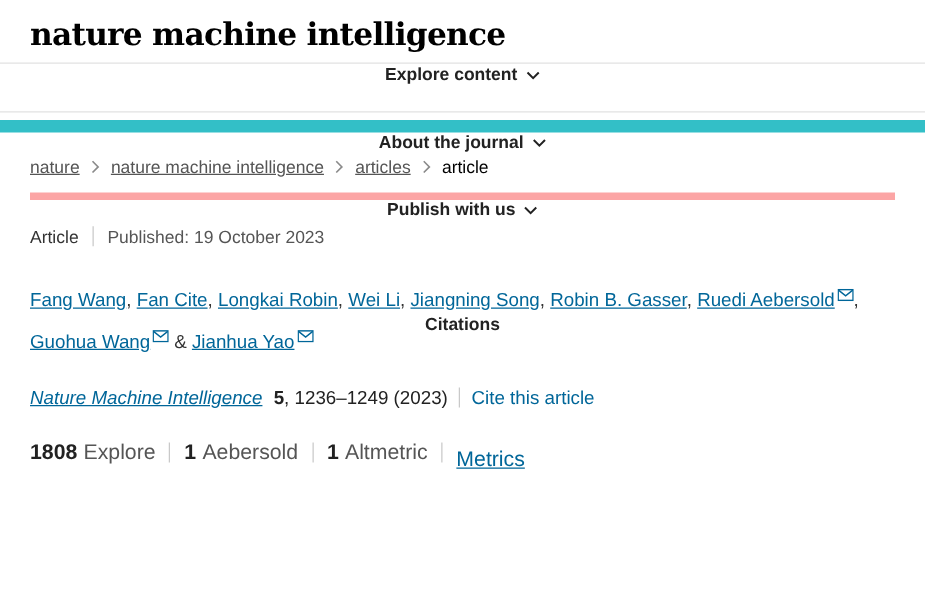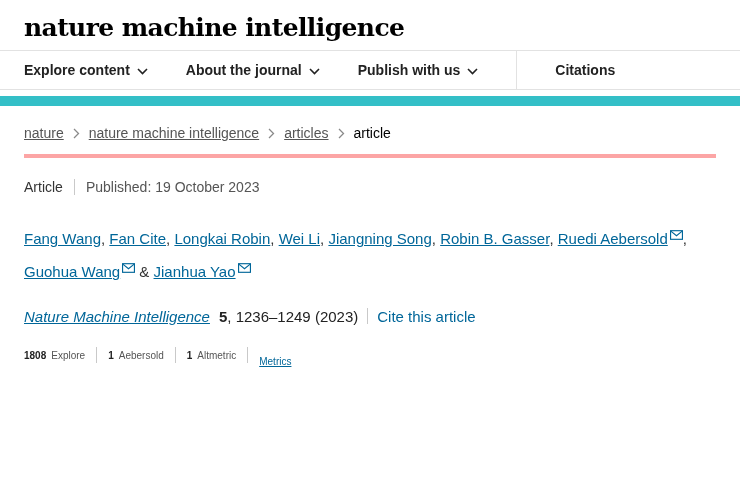--- a/index.html
+++ b/index.html
@@ -13,34 +13,35 @@
   .logo {
     display:inline-block;
     font-family:"DejaVu Serif", serif;
     font-size:25px; font-weight:700; letter-spacing:-0.6px;
     color:#000; cursor:pointer; text-decoration:none;
   }
   .topnav {
     border-top:1px solid #e2e2e2; border-bottom:1px solid #e2e2e2;
     height:40px; display:flex; align-items:center; gap:38px;
     padding:0 24px;
+    flex-direction:column;
   }
   .nav-item {
     display:flex; align-items:center; gap:7px;
     font-size:14px; font-weight:700; color:#222;
     cursor:pointer; text-decoration:none; white-space:nowrap;
   }
   .nav-item .chev { display:inline-flex; align-items:center; margin-top:2px; }
   .nav-sep { width:1px; align-self:stretch; background:#e2e2e2; }
   .accent-bar { height:10px; margin-top:6px; background:var(--accent,#33bfc7); }
   .breadcrumb {
     padding:19px 24px 13px; margin:0 0 0 0;
     font-size:14px; color:#555;
     display:flex; align-items:center; gap:9px;
-    border-bottom:4px solid #fca5a5;
+    border-bottom:6px solid #fca5a5;
     margin-left:24px; margin-right:24px; padding-left:0; padding-right:0;
   }
   .crumb-link { color:#555; text-decoration:underline; cursor:pointer; white-space:nowrap; }
   .crumb-current { color:#000; white-space:nowrap; }
   .crumb-sep { display:inline-flex; align-items:center; margin-top:1px; }
   .content { padding:0 24px; }
   .meta-row {
     margin-top:21px; font-size:14px; color:#555;
     display:flex; align-items:center; gap:11px;
   }
@@ -58,21 +59,21 @@
   .author-link { color:var(--link,#006699); text-decoration:underline; cursor:pointer; white-space:nowrap; }
   .email-icon { display:inline-block; margin-left:2px; vertical-align:4px; cursor:pointer; }
   .journal-line {
     margin-top:21px; font-size:15px;
     display:flex; align-items:center; gap:9px; color:#222;
   }
   .journal-name { font-style:italic; color:var(--link,#006699); text-decoration:underline; cursor:pointer; }
   .vol-pages b { font-weight:700; color:#222; }
   .cite-link { color:var(--link,#006699); cursor:pointer; }
   .metrics {
-    margin-top:19px; font-size:10px; color:#555;
+    margin-top:19px; font-size:17px; color:#555;
     display:flex; align-items:center; gap:11px;
   }
   .metric { display:inline-flex; align-items:baseline; gap:5px; }
   .metric-value { font-weight:700; color:#222; }
   .metric-link { color:var(--link,#006699); text-decoration:underline; cursor:pointer;margin-top:12px; }
 </style>
 </head>
 <body>
 
 <header class="masthead">

